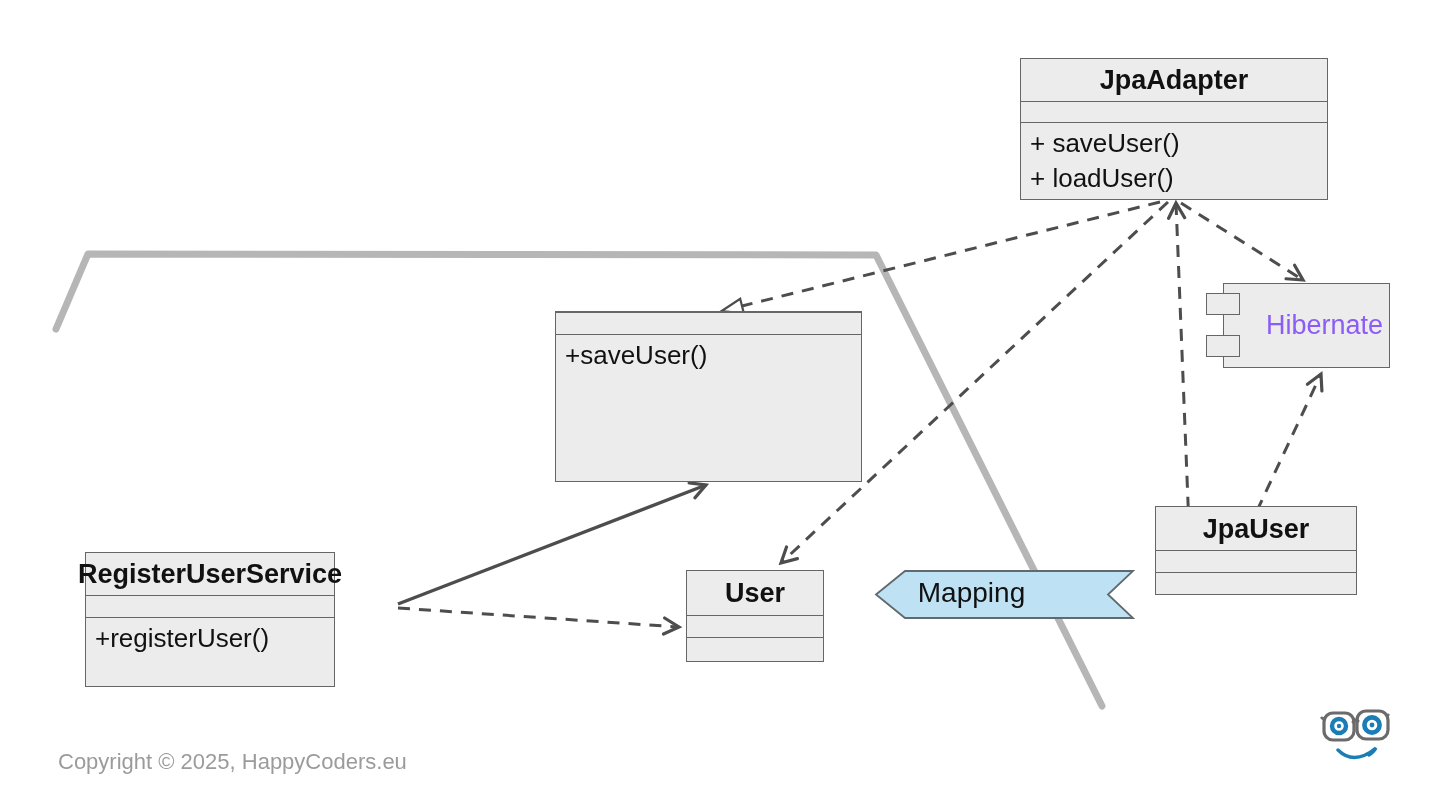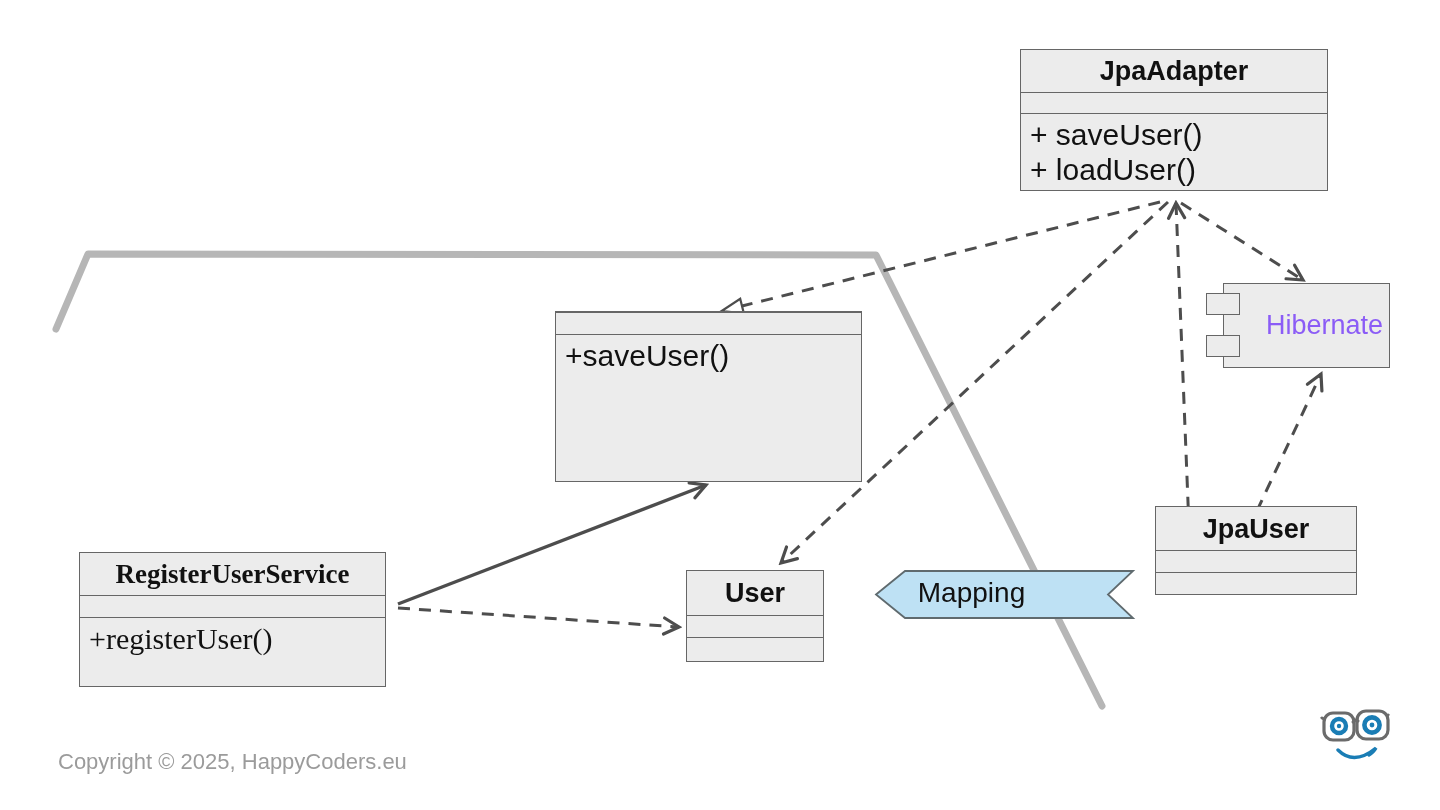--- a/index.html
+++ b/index.html
@@ -40,21 +40,21 @@
     line-height: 30px;
   }
   .cls-attrs {
     border-top: 1.6px solid #666666;
     flex: 0 0 auto;
     box-sizing: border-box;
   }
   .cls-methods {
     border-top: 1.6px solid #666666;
     flex: 1 1 auto;
-    font-size: 30px;
+    font-size: 26px;
     line-height: 35px;
     padding: 3px 0 0 9px;
     box-sizing: border-box;
   }
   
   .component-main {
     position: absolute;
     background: #ececec;
     border: 1.6px solid #666666;
     box-sizing: border-box;
@@ -124,37 +124,37 @@
      
     <line x1="398" y1="604" x2="706" y2="485" stroke="#4d4d4d" stroke-width="3.4" marker-end="url(#vee)"></line>
 
      
     <line x1="398" y1="608" x2="679" y2="627" stroke="#4d4d4d" stroke-width="3" stroke-dasharray="12 9" marker-end="url(#vee)"></line>
 
     
     <polygon points="876,594.5 905,571 1133,571 1108,594.5 1133,618 905,618" fill="#bee1f4" stroke="#5f6a6e" stroke-width="1.8" stroke-linejoin="miter"></polygon>
   </svg>
 
-  <div class="cls" style="left:1020px; top:49px; width:308px; height:142px;">
+  <div class="cls" style="left:1020px; top:58px; width:308px; height:142px;">
     <div class="cls-title" style="height:42px;">JpaAdapter</div>
     <div class="cls-attrs" style="height:21px;"></div>
     <div class="cls-methods">
       <div>+ saveUser()</div>
       <div>+ loadUser()</div>
     </div>
   </div>
 
   <div class="cls" style="left:555px; top:311px; width:307px; height:171px;">
     <div class="cls-attrs" style="height:22px;"></div>
     <div class="cls-methods">
       <div>+saveUser()</div>
     </div>
   </div>
 
-  <div class="cls" style="left:79px; top:552px; width:307px; height:135px;font-family:Liberation Serif, serif;">
+  <div class="cls" style="left:85px; top:552px; width:250px; height:135px;">
     <div class="cls-title" style="height:42px;">RegisterUserService</div>
     <div class="cls-attrs" style="height:22px;"></div>
     <div class="cls-methods">
       <div>+registerUser()</div>
     </div>
   </div>
 
   <div class="cls" style="left:686px; top:570px; width:138px; height:92px;">
     <div class="cls-title" style="height:44px;">User</div>
     <div class="cls-attrs" style="height:22px;"></div>

